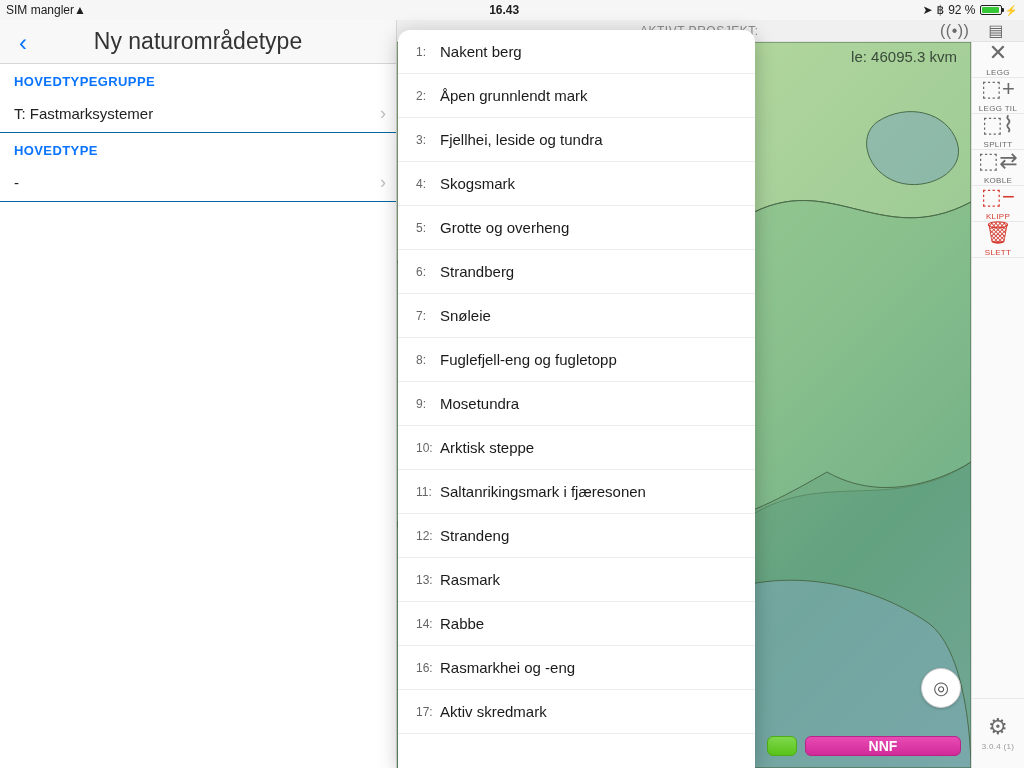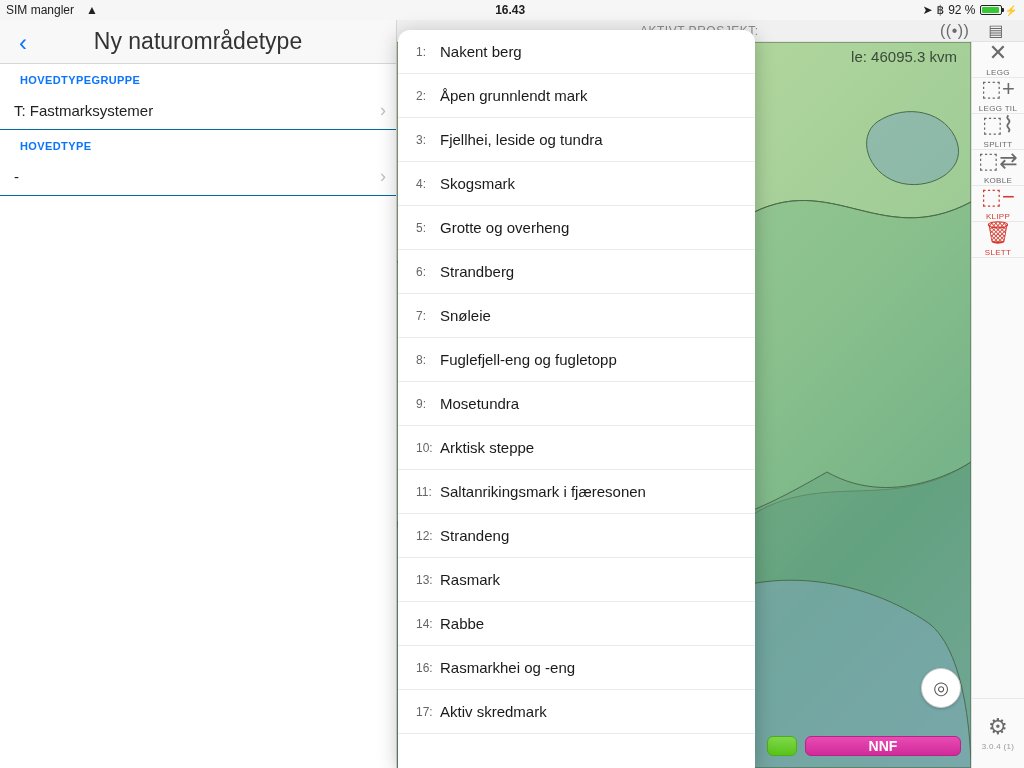--- a/index.html
+++ b/index.html
@@ -2,21 +2,21 @@
 <html><head>
 <meta charset="utf-8">
 <style>
   * { box-sizing: border-box; margin: 0; padding: 0; font-family: -apple-system, "Helvetica Neue", Arial, sans-serif; }
   html, body { width: 1024px; height: 768px; overflow: hidden; background: #f5f5f5; }
 
   
   .status-bar { position: absolute; top: 0; left: 0; right: 0; height: 20px;
     font-size: 12px; color: #202020; display: flex; align-items: center;
     padding: 0 6px; background: #f6f6f6; }
-  .status-left { flex: 0 0 auto; display: flex; align-items: center; gap: 12px; }
+  .status-left { flex: 0 0 auto; display: flex; align-items: center; gap: 0; }
   .status-center { flex: 1; text-align: center; font-weight: 600; }
   .status-right { flex: 0 0 auto; display: flex; align-items: center; gap: 4px; }
   .battery { display:inline-block; width:22px; height:10px; border:1px solid #222; border-radius:2px; position:relative; }
   .battery::after { content:""; position:absolute; right:-3px; top:2px; width:2px; height:4px; background:#222; border-radius:0 1px 1px 0;}
   .battery .fill { position:absolute; left:1px; top:1px; bottom:1px; width:85%; background:#37c837; border-radius:1px;}
   .bolt { font-size:10px; }
 
   
   .top-header { position:absolute; top:20px; left:0; right:0; height:22px;
     background:#f0f0f0; color:#8a8a8a; font-size:12px; letter-spacing:0.5px;
@@ -56,22 +56,22 @@
   .sidebar .ver { font-size:8px; color:#999; }
 
   
   .left-panel { position:absolute; left:0; top:20px; width:397px; bottom:0;
     background:#fff; border-right:1px solid #d7d7d7; }
   .panel-header { height:44px; display:flex; align-items:center; justify-content:center;
     border-bottom:1px solid #d7d7d7; background:#f8f8f8; position:relative;}
   .panel-header .back { position:absolute; left:8px; top:8px; width:30px; height:30px;
     display:flex; align-items:center; justify-content:center; color:#0a74ff; font-size:24px; cursor:pointer;}
   .panel-title { font-size:23px; color:#333; }
-  .form-section-label { font-size:11px; letter-spacing:0.4px; color:#0a74ff;
-    font-weight:700; padding:10px 20px 6px; }
+  .form-section-label { font-size:13px; letter-spacing:0.4px; color:#0a74ff;
+    font-weight:700; padding:10px 14px 6px; }
   .form-row { height:38px; border-bottom:1px solid #0369a1; display:flex;
     align-items:center; padding:0 14px; font-size:15px; color:#222; position:relative; cursor:pointer;}
   .form-row .chev { position:absolute; right:10px; color:#c0c0c0; font-size:18px;}
 
   
   .popover { position:absolute; left:398px; top:30px; width:357px; bottom:0;
     background:#fff; border-radius:12px 12px 0 0; box-shadow:0 4px 20px rgba(0,0,0,.25);
     overflow:hidden; }
   .popover-inner { position:absolute; inset:0; overflow-y:auto; }
   .pop-item { display:flex; align-items:center; height:44px; padding:0 18px;

